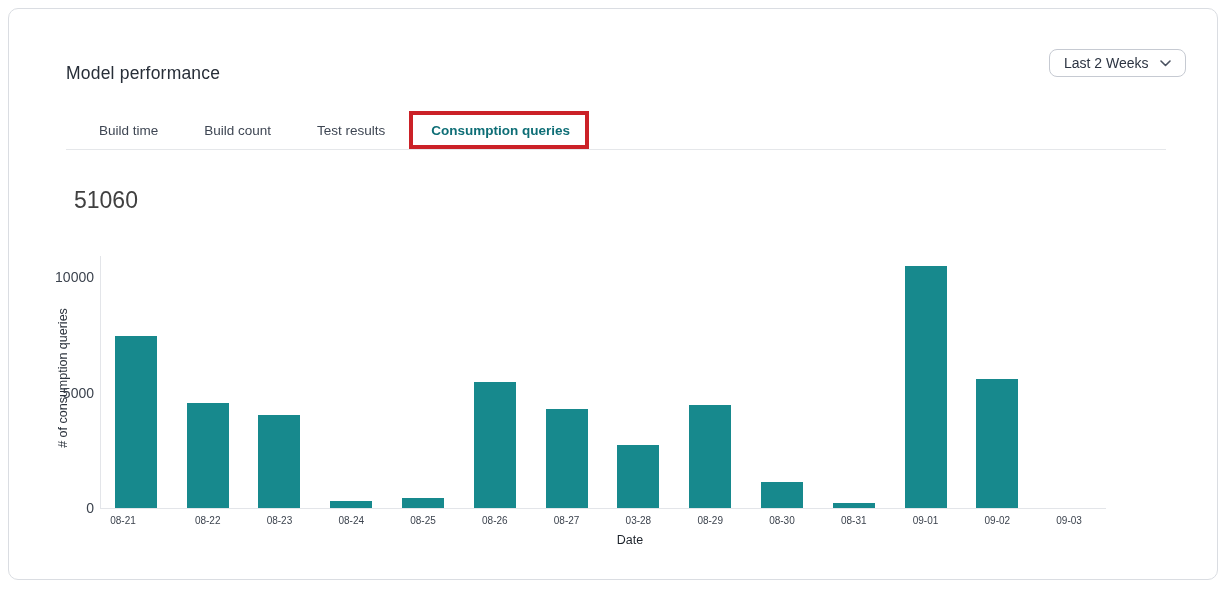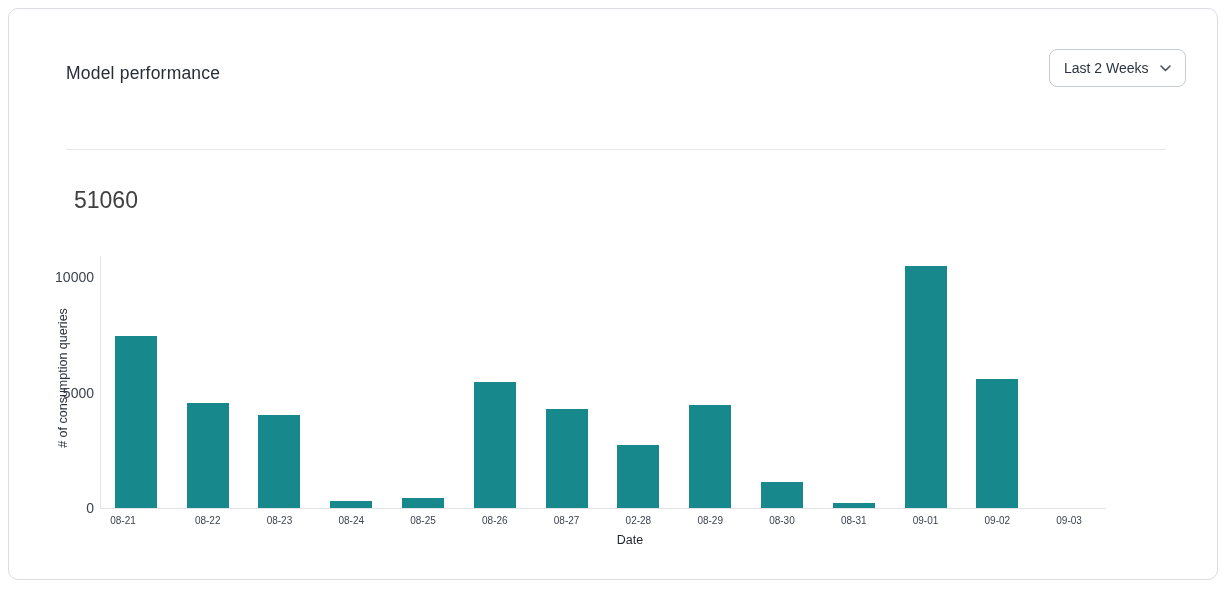--- a/index.html
+++ b/index.html
@@ -12,21 +12,21 @@
   .card {
     position:absolute; left:8px; top:8px; width:1210px; height:572px;
     background:#ffffff; border:1px solid #dadde2; border-radius:10px;
     box-sizing:border-box;
   }
   .page-title {
     position:absolute; left:57px; top:40px;
     font-size:17.5px; color:#272e38; letter-spacing:0.2px;margin-top:14px;
   }
   .range-dropdown {
-    position:absolute; left:1040px; top:40px; height:38px;
+    position:absolute; left:1040px; top:40px; height:28px;
     display:flex; align-items:center; gap:11px;
     padding:0 14px; box-sizing:border-box;
     background:#fff; border:1px solid #c6cad2; border-radius:8px;
     font-size:14px; color:#2c3442; cursor:pointer;
   }
   .tabs {
     position:absolute; left:90px; top:112px;
     display:flex; gap:46px; align-items:flex-start;
   }
   .tab {
@@ -83,20 +83,29 @@
 
   <div class="range-dropdown">
     <span>Last 2 Weeks</span>
     <span class="chevron-icon">
       <svg width="11" height="7" viewBox="0 0 11 7">
           <path d="M1 1l4.5 4.5L10 1" fill="none" stroke="#4a5260" stroke-width="1.6" stroke-linecap="round" stroke-linejoin="round"></path>
         </svg>
     </span>
   </div>
 
+  <div class="tabs">
+    <div class="tab">Build time</div>
+    <div class="tab">Build count</div>
+    <div class="tab">Test results</div>
+    <div class="tab active">
+      <span>Consumption queries</span>
+      <div class="annotation-box"></div>
+    </div>
+  </div>
 
   <div class="tab-divider"></div>
 
   <div class="metric-value">51060</div>
 
 </div>
 
 <div class="chart">
   <div class="y-axis-title"># of consumption queries</div>
   <div class="x-axis-title">Date</div>
@@ -113,21 +122,21 @@
     <div class="xtick" style="left: 244.464px; top: 515px;">08-23</div>
     <div class="bar" style="left: 330.25px; top: 501px; width: 42px; height: 7px; background: rgb(23, 137, 141);"></div>
     <div class="xtick" style="left: 316.25px; top: 515px;">08-24</div>
     <div class="bar" style="left: 402.036px; top: 498px; width: 42px; height: 10px; background: rgb(23, 137, 141);"></div>
     <div class="xtick" style="left: 388.036px; top: 515px;">08-25</div>
     <div class="bar" style="left: 473.821px; top: 382px; width: 42px; height: 126px; background: rgb(23, 137, 141);"></div>
     <div class="xtick" style="left: 459.821px; top: 515px;">08-26</div>
     <div class="bar" style="left: 545.607px; top: 409px; width: 42px; height: 99px; background: rgb(23, 137, 141);"></div>
     <div class="xtick" style="left: 531.607px; top: 515px;">08-27</div>
     <div class="bar" style="left: 617.393px; top: 445px; width: 42px; height: 63px; background: rgb(23, 137, 141);"></div>
-    <div class="xtick" style="left: 603.393px; top: 515px;">02-28</div>
+    <div class="xtick" style="left: 603.393px; top: 515px;">03-28</div>
     <div class="bar" style="left: 689.179px; top: 405px; width: 42px; height: 103px; background: rgb(23, 137, 141);"></div>
     <div class="xtick" style="left: 675.179px; top: 515px;">08-29</div>
     <div class="bar" style="left: 760.964px; top: 482px; width: 42px; height: 26px; background: rgb(23, 137, 141);"></div>
     <div class="xtick" style="left: 746.964px; top: 515px;">08-30</div>
     <div class="bar" style="left: 832.75px; top: 503px; width: 42px; height: 5px; background: rgb(23, 137, 141);"></div>
     <div class="xtick" style="left: 818.75px; top: 515px;">08-31</div>
     <div class="bar" style="left: 904.536px; top: 266px; width: 42px; height: 242px; background: rgb(23, 137, 141);"></div>
     <div class="xtick" style="left: 890.536px; top: 515px;">09-01</div>
     <div class="bar" style="left: 976.321px; top: 379px; width: 42px; height: 129px; background: rgb(23, 137, 141);"></div>
     <div class="xtick" style="left: 962.321px; top: 515px;">09-02</div>

